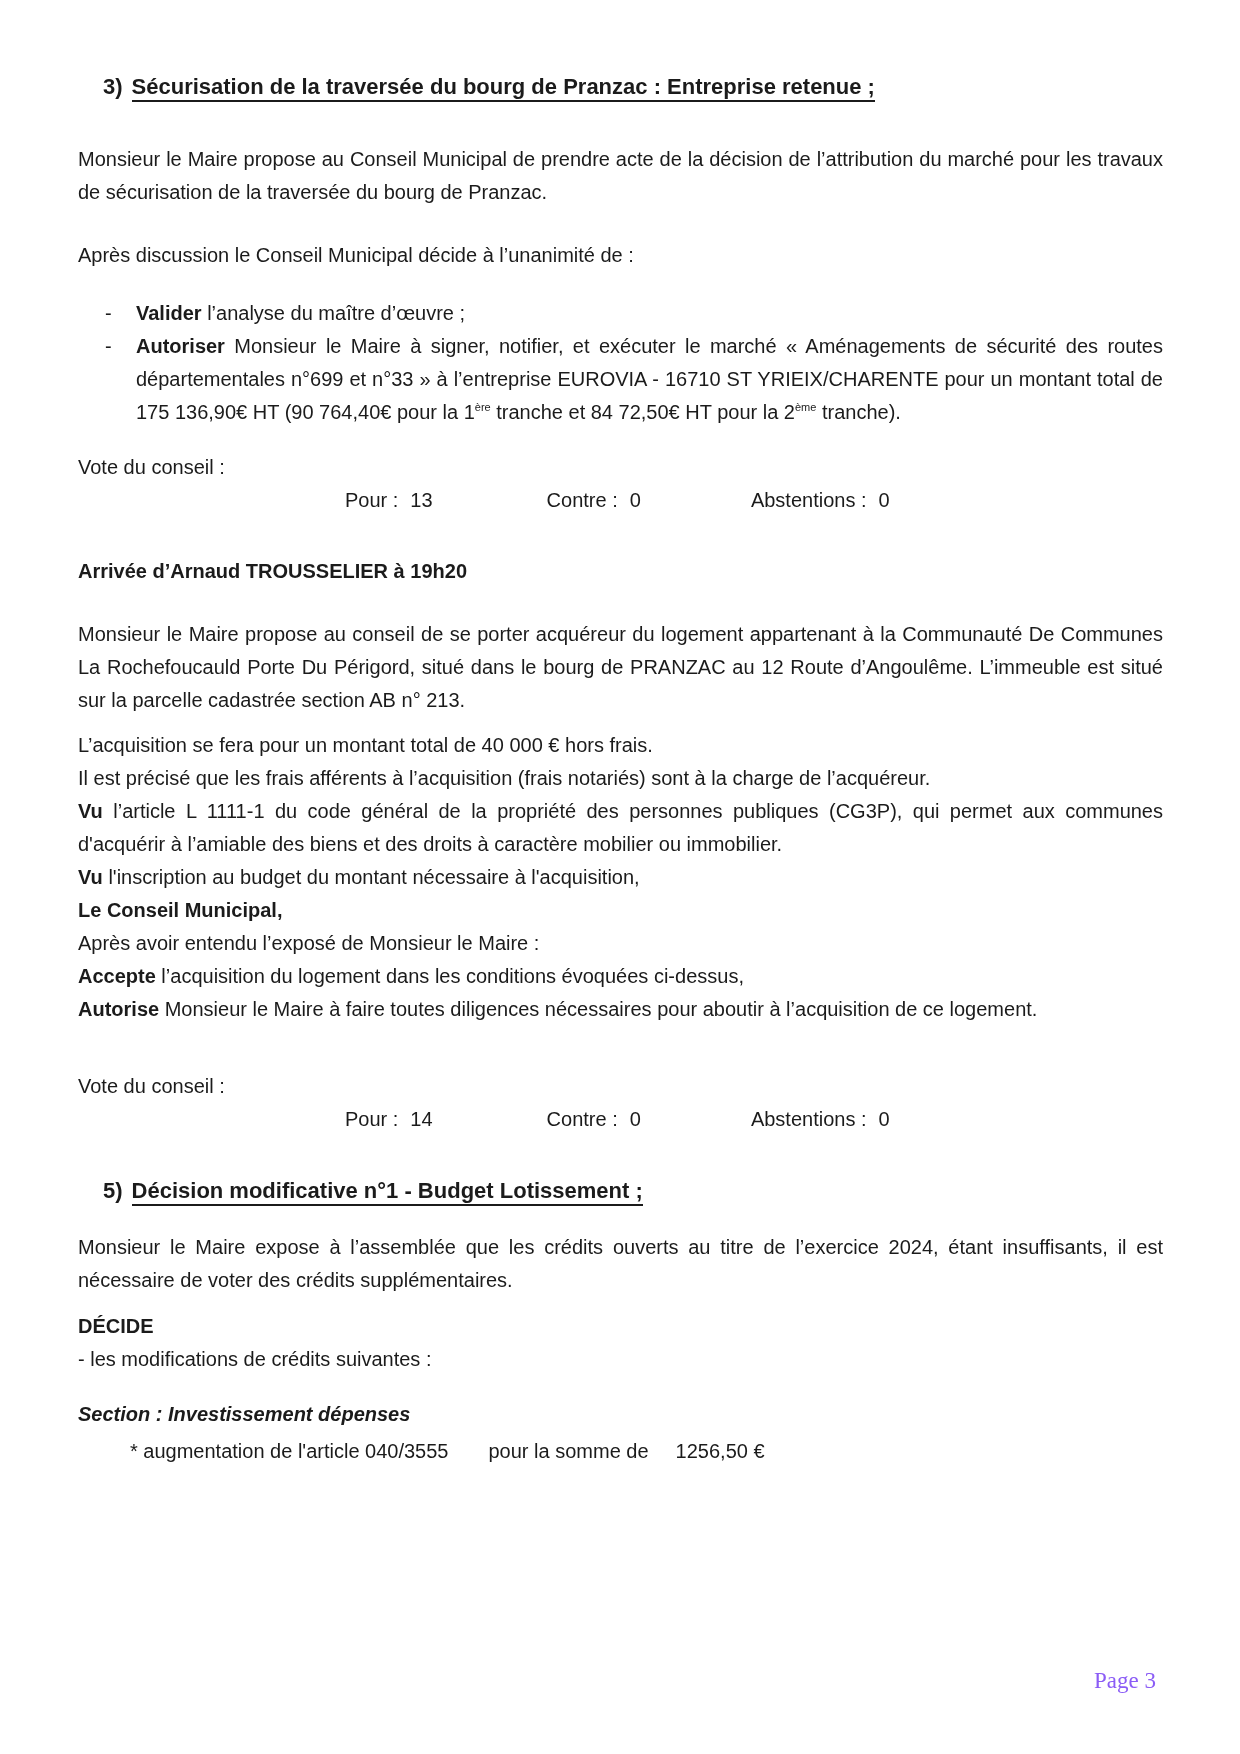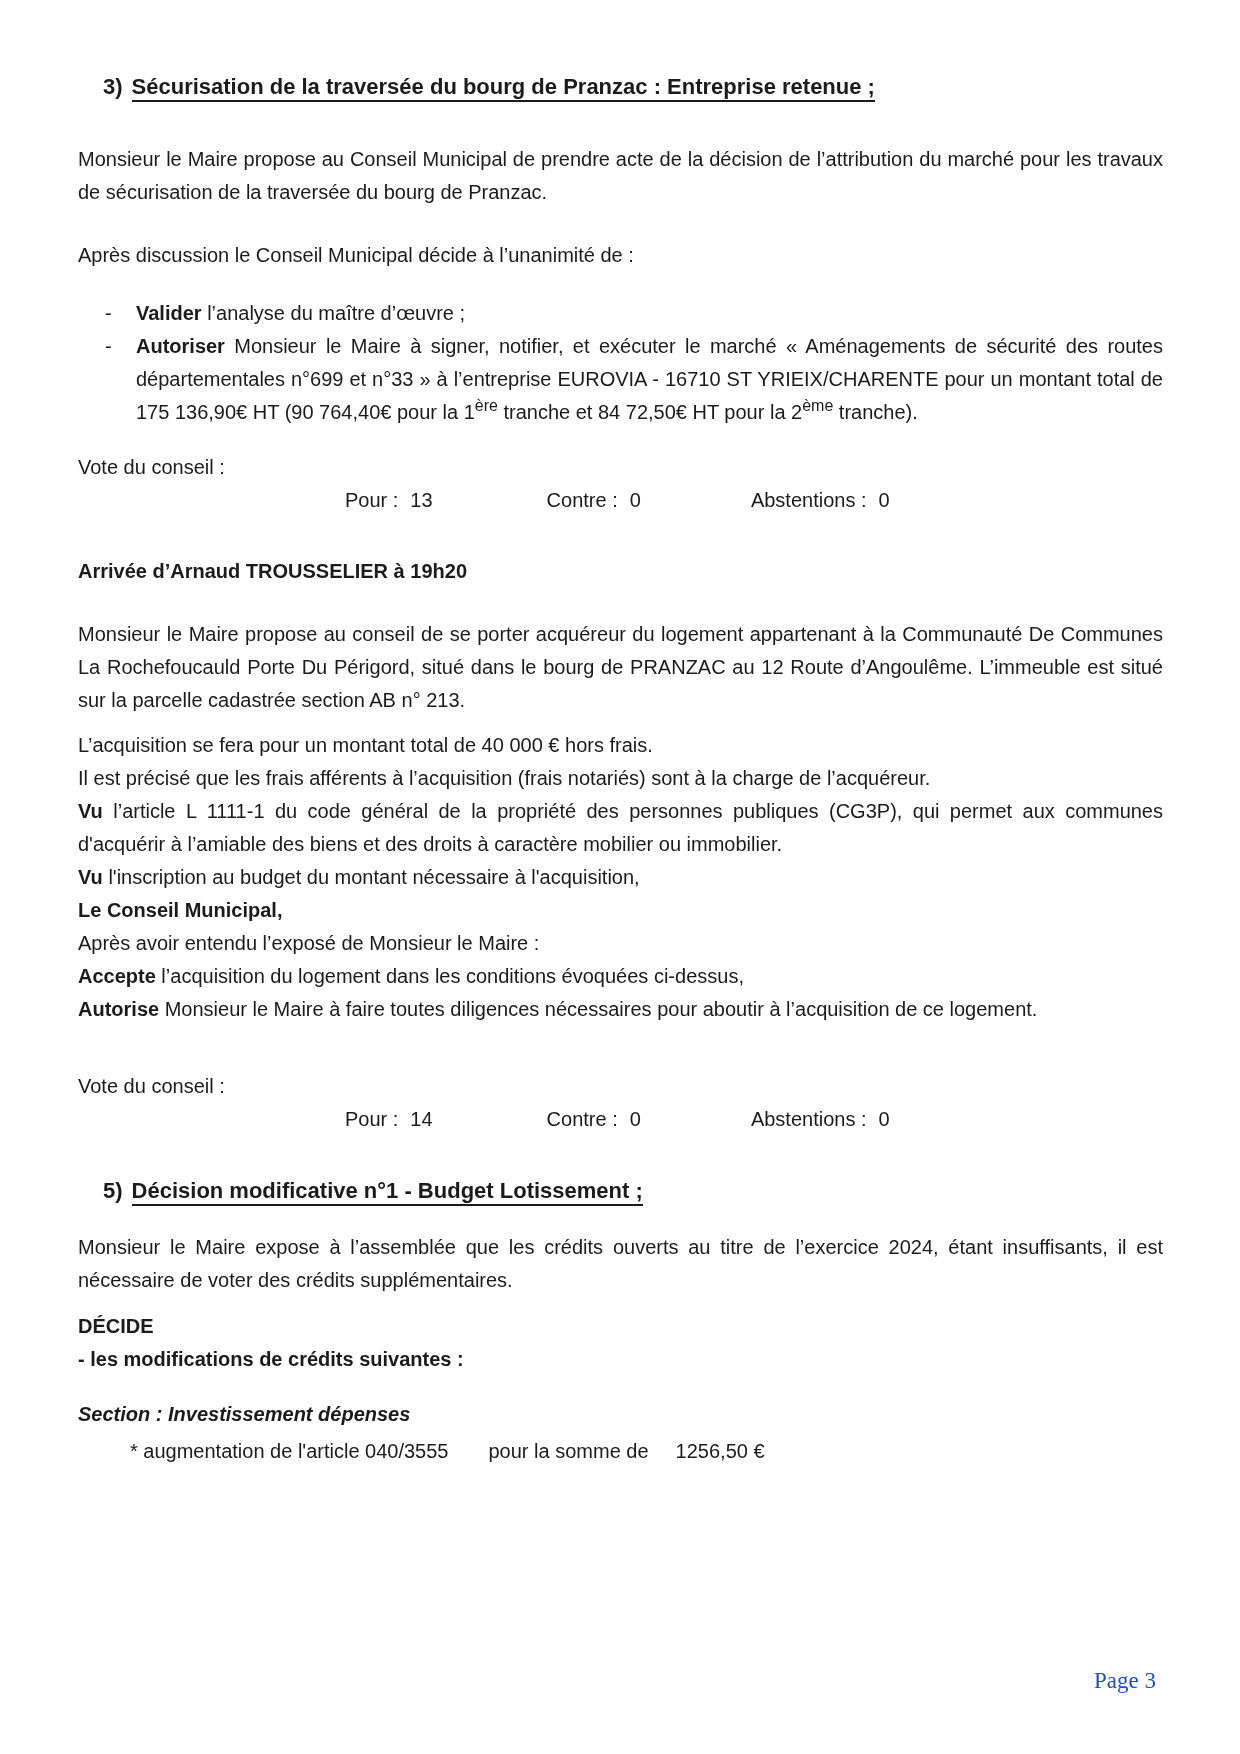--- a/index.html
+++ b/index.html
@@ -34,31 +34,31 @@
     padding-bottom: 1px;
   }
   .h3-mb { margin-bottom: 40px; }
   .h4-mb { margin-bottom: 16px; }
   .h5-mb { margin-bottom: 24px; }
 
   .justify { text-align: justify; }
   .b { font-weight: 700; }
   .mb12 { margin-bottom: 12px; }
   .mb13 { margin-bottom: 13px; }
-  .mb22 { margin-bottom: 22px; font-weight: bold; }
+  .mb22 { margin-bottom: 22px; }
   .mb25 { margin-bottom: 25px; }
   .mb30 { margin-bottom: 30px; }
   .mt44 { margin-top: 44px; }
 
   
   .bullet-list { margin-bottom: 22px; }
   .bullet { display: flex; padding-left: 27px; }
   .bullet .dash { flex: none; width: 31px; }
   .bullet .bullet-text { flex: 1; }
-  sup { font-size: 16px; line-height: 0; vertical-align: super; }
+  sup { font-size: 11px; line-height: 0; vertical-align: super; }
 
   
   .vote-row { display: flex; margin-bottom: 38px; white-space: nowrap; }
   .vote-item .vote-val { margin-left: 12px; }
   .v-pour { margin-left: 267px; }
   .v-contre { margin-left: 114px; }
   .v-abst { margin-left: 110px; }
 
   .arrival { font-weight: 700; margin-bottom: 30px; }
 
@@ -67,21 +67,21 @@
   .aug-row { display: flex; padding-left: 52px; white-space: nowrap; }
   .aug-mid { margin-left: 40px; }
   .aug-amount { margin-left: 27px; }
 
   .page-number {
     position: absolute;
     top: 1664px;
     right: 84px;
     font-family: "Liberation Serif", "DejaVu Serif", serif;
     font-size: 23px;
-    color: #1d4ed8;
+    color: #8b5cf6;
   }
 </style>
 </head>
 <body>
 
 <main class="page">
 
   <section>
     <h2 class="heading h3-mb">
       <span class="h-num">3)</span><span class="h-title">Sécurisation de la traversée du bourg de Pranzac : Entreprise retenue ;</span>

